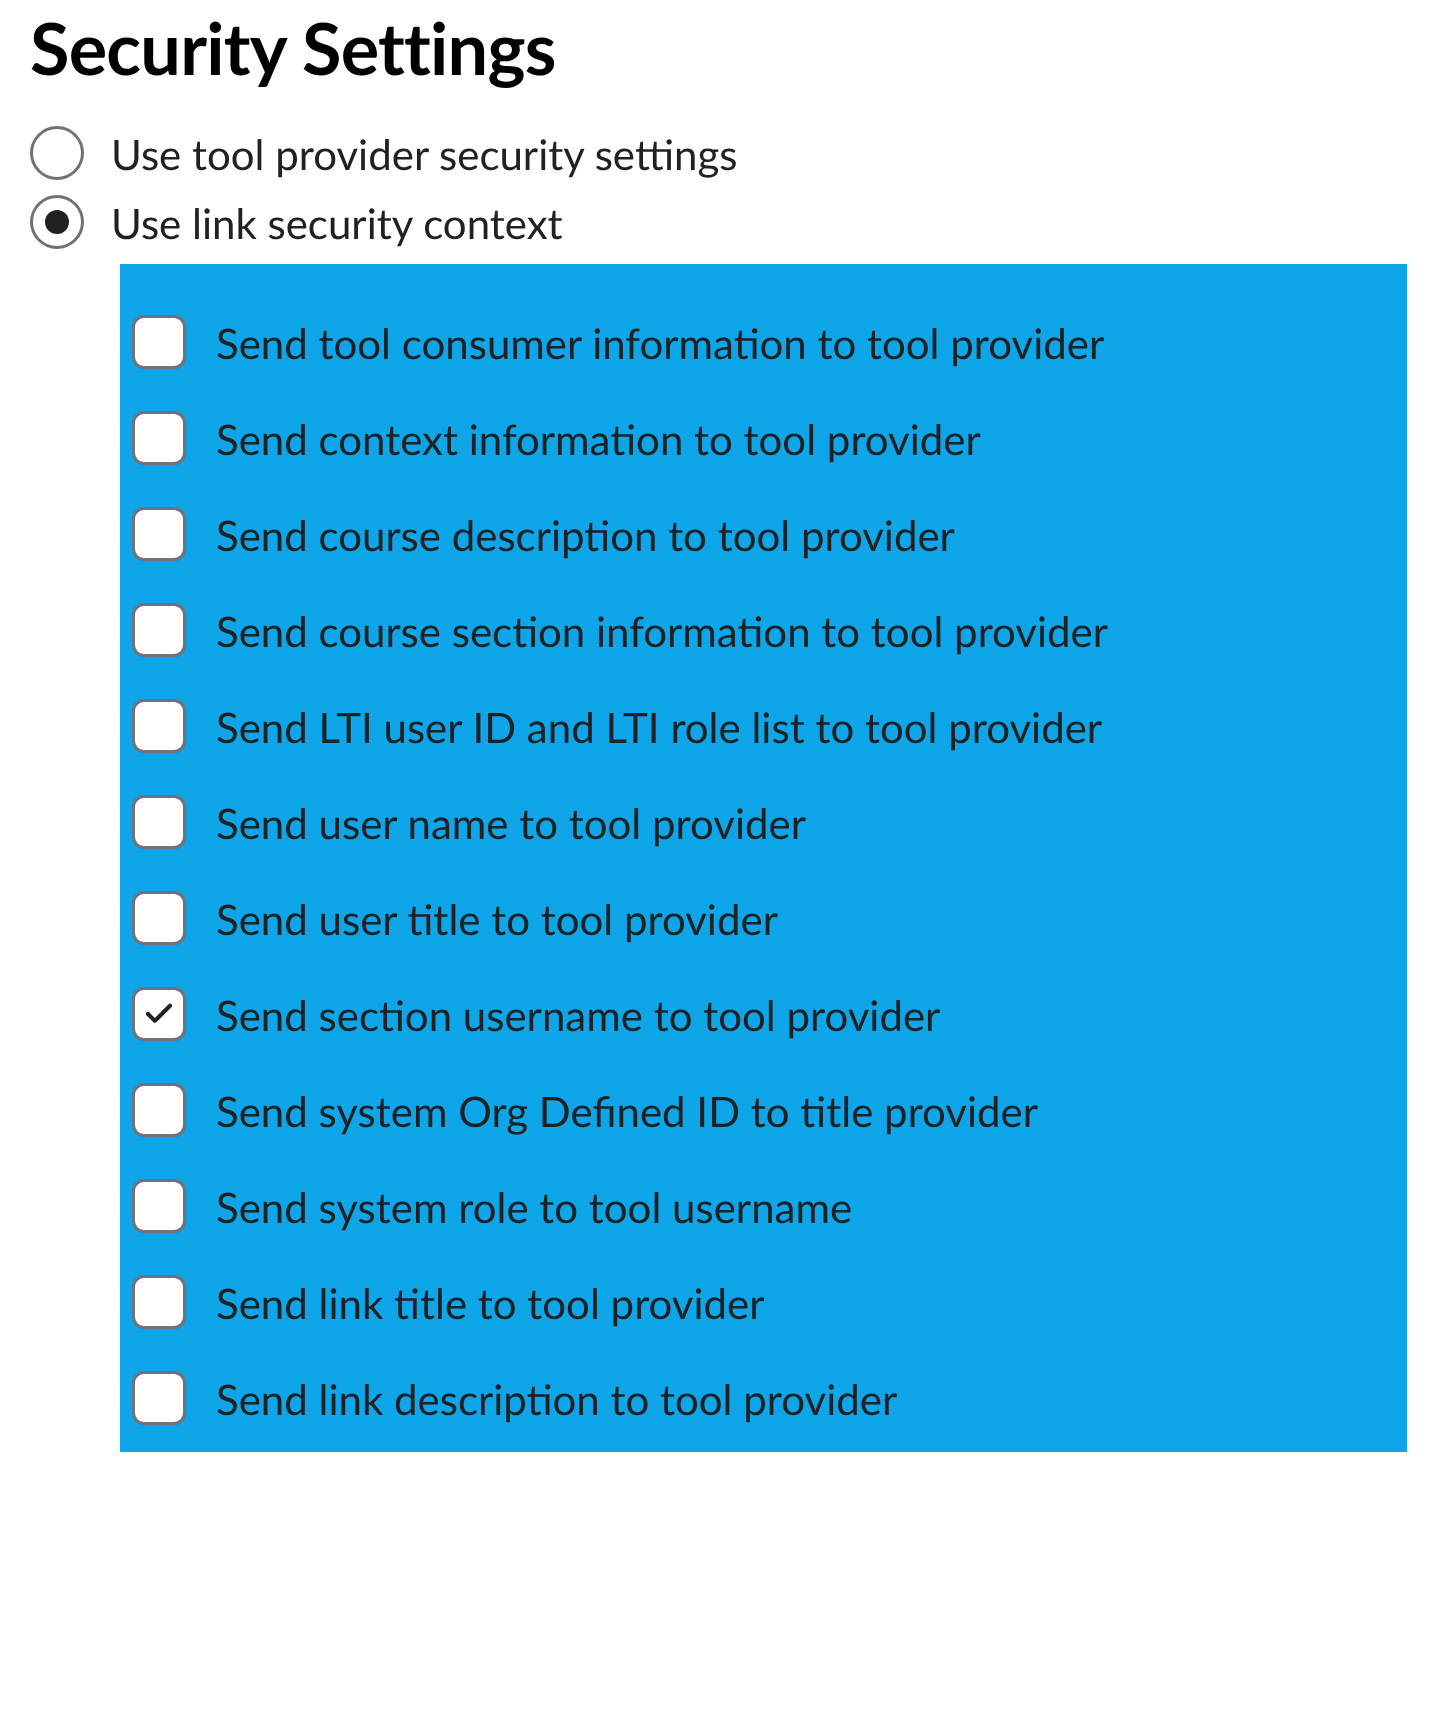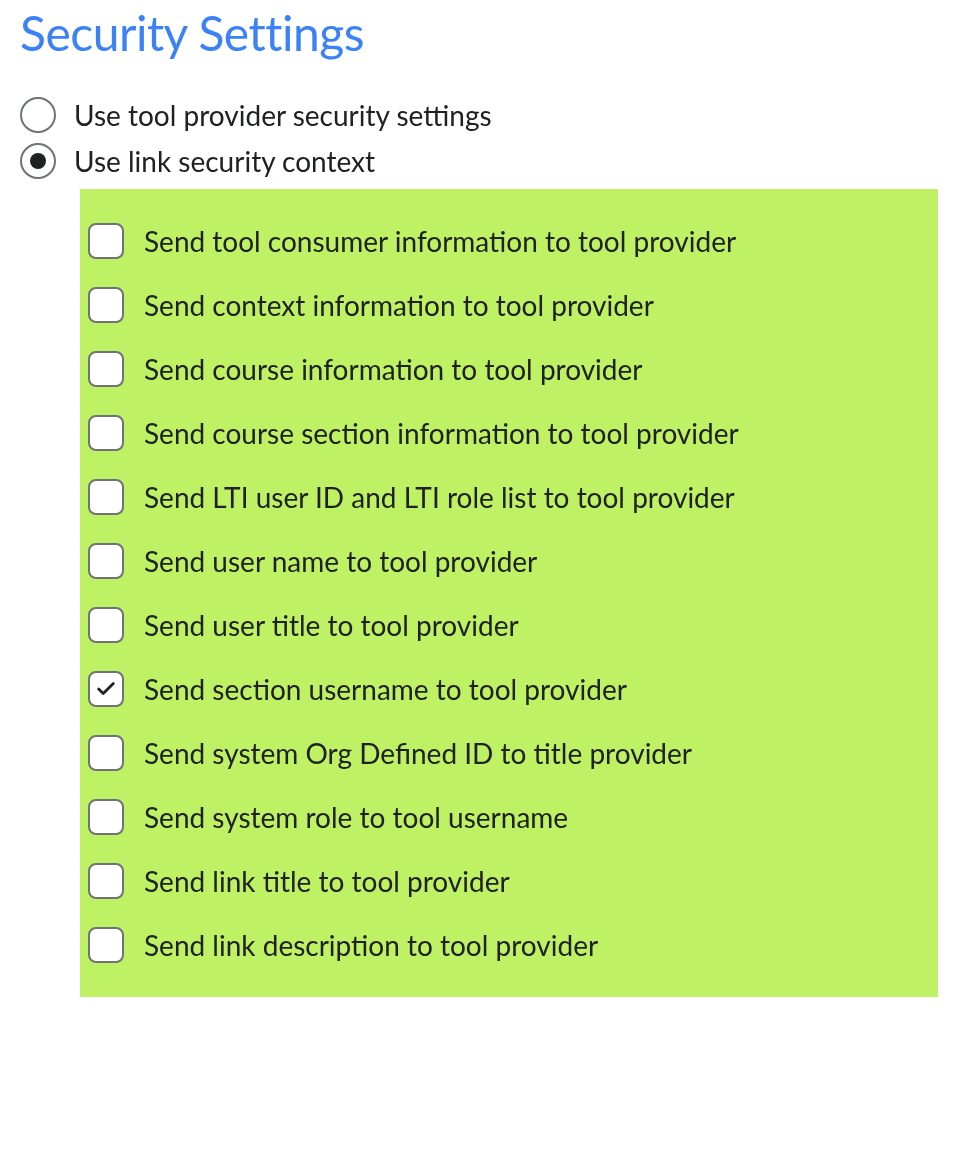--- a/index.html
+++ b/index.html
@@ -9,23 +9,23 @@
     }
     body {
       font-family: -apple-system, BlinkMacSystemFont, "Segoe UI", "Lato", Arial, sans-serif;
       background: #ffffff;
       color: #202122;
       width: 958px;
       padding: 0 20px 20px 20px;
     }
     .heading {
       font-size: 48px;
-      font-weight: 400;
-      color: #3b82f6;
-      margin-bottom: 36px;
+      font-weight: 700;
+      color: #000000;
+      margin-bottom: 23px;
       margin-top: 4px;
       letter-spacing: -0.5px;
     }
     .radio-group {
       margin-bottom: 4px;
     }
     .radio-row {
       display: flex;
       align-items: center;
       gap: 18px;
@@ -51,23 +51,23 @@
     }
     .radio-row.selected .radio-dot {
       display: block;
     }
     .radio-label {
       font-size: 28px;
       color: #202122;
       font-weight: 400;
     }
     .checkbox-panel {
-      background: #bef264;
+      background: #0ea5e9;
       margin-left: 60px;
-      padding: 20px 20px 20px 8px;
+      padding: 20px 20px 4px 8px;
     }
     .checkbox-row {
       display: flex;
       align-items: center;
       gap: 20px;
       padding: 14px 0 14px 0;
       cursor: pointer;
     }
     .checkbox-box {
       width: 36px;
@@ -128,21 +128,21 @@
     <span class="checkbox-box">
       
     </span>
     <span class="checkbox-label">Send context information to tool provider</span>
   </div>
 
   <div class="checkbox-row">
     <span class="checkbox-box">
       
     </span>
-    <span class="checkbox-label">Send course information to tool provider</span>
+    <span class="checkbox-label">Send course description to tool provider</span>
   </div>
 
   <div class="checkbox-row">
     <span class="checkbox-box">
       
     </span>
     <span class="checkbox-label">Send course section information to tool provider</span>
   </div>
 
   <div class="checkbox-row">

